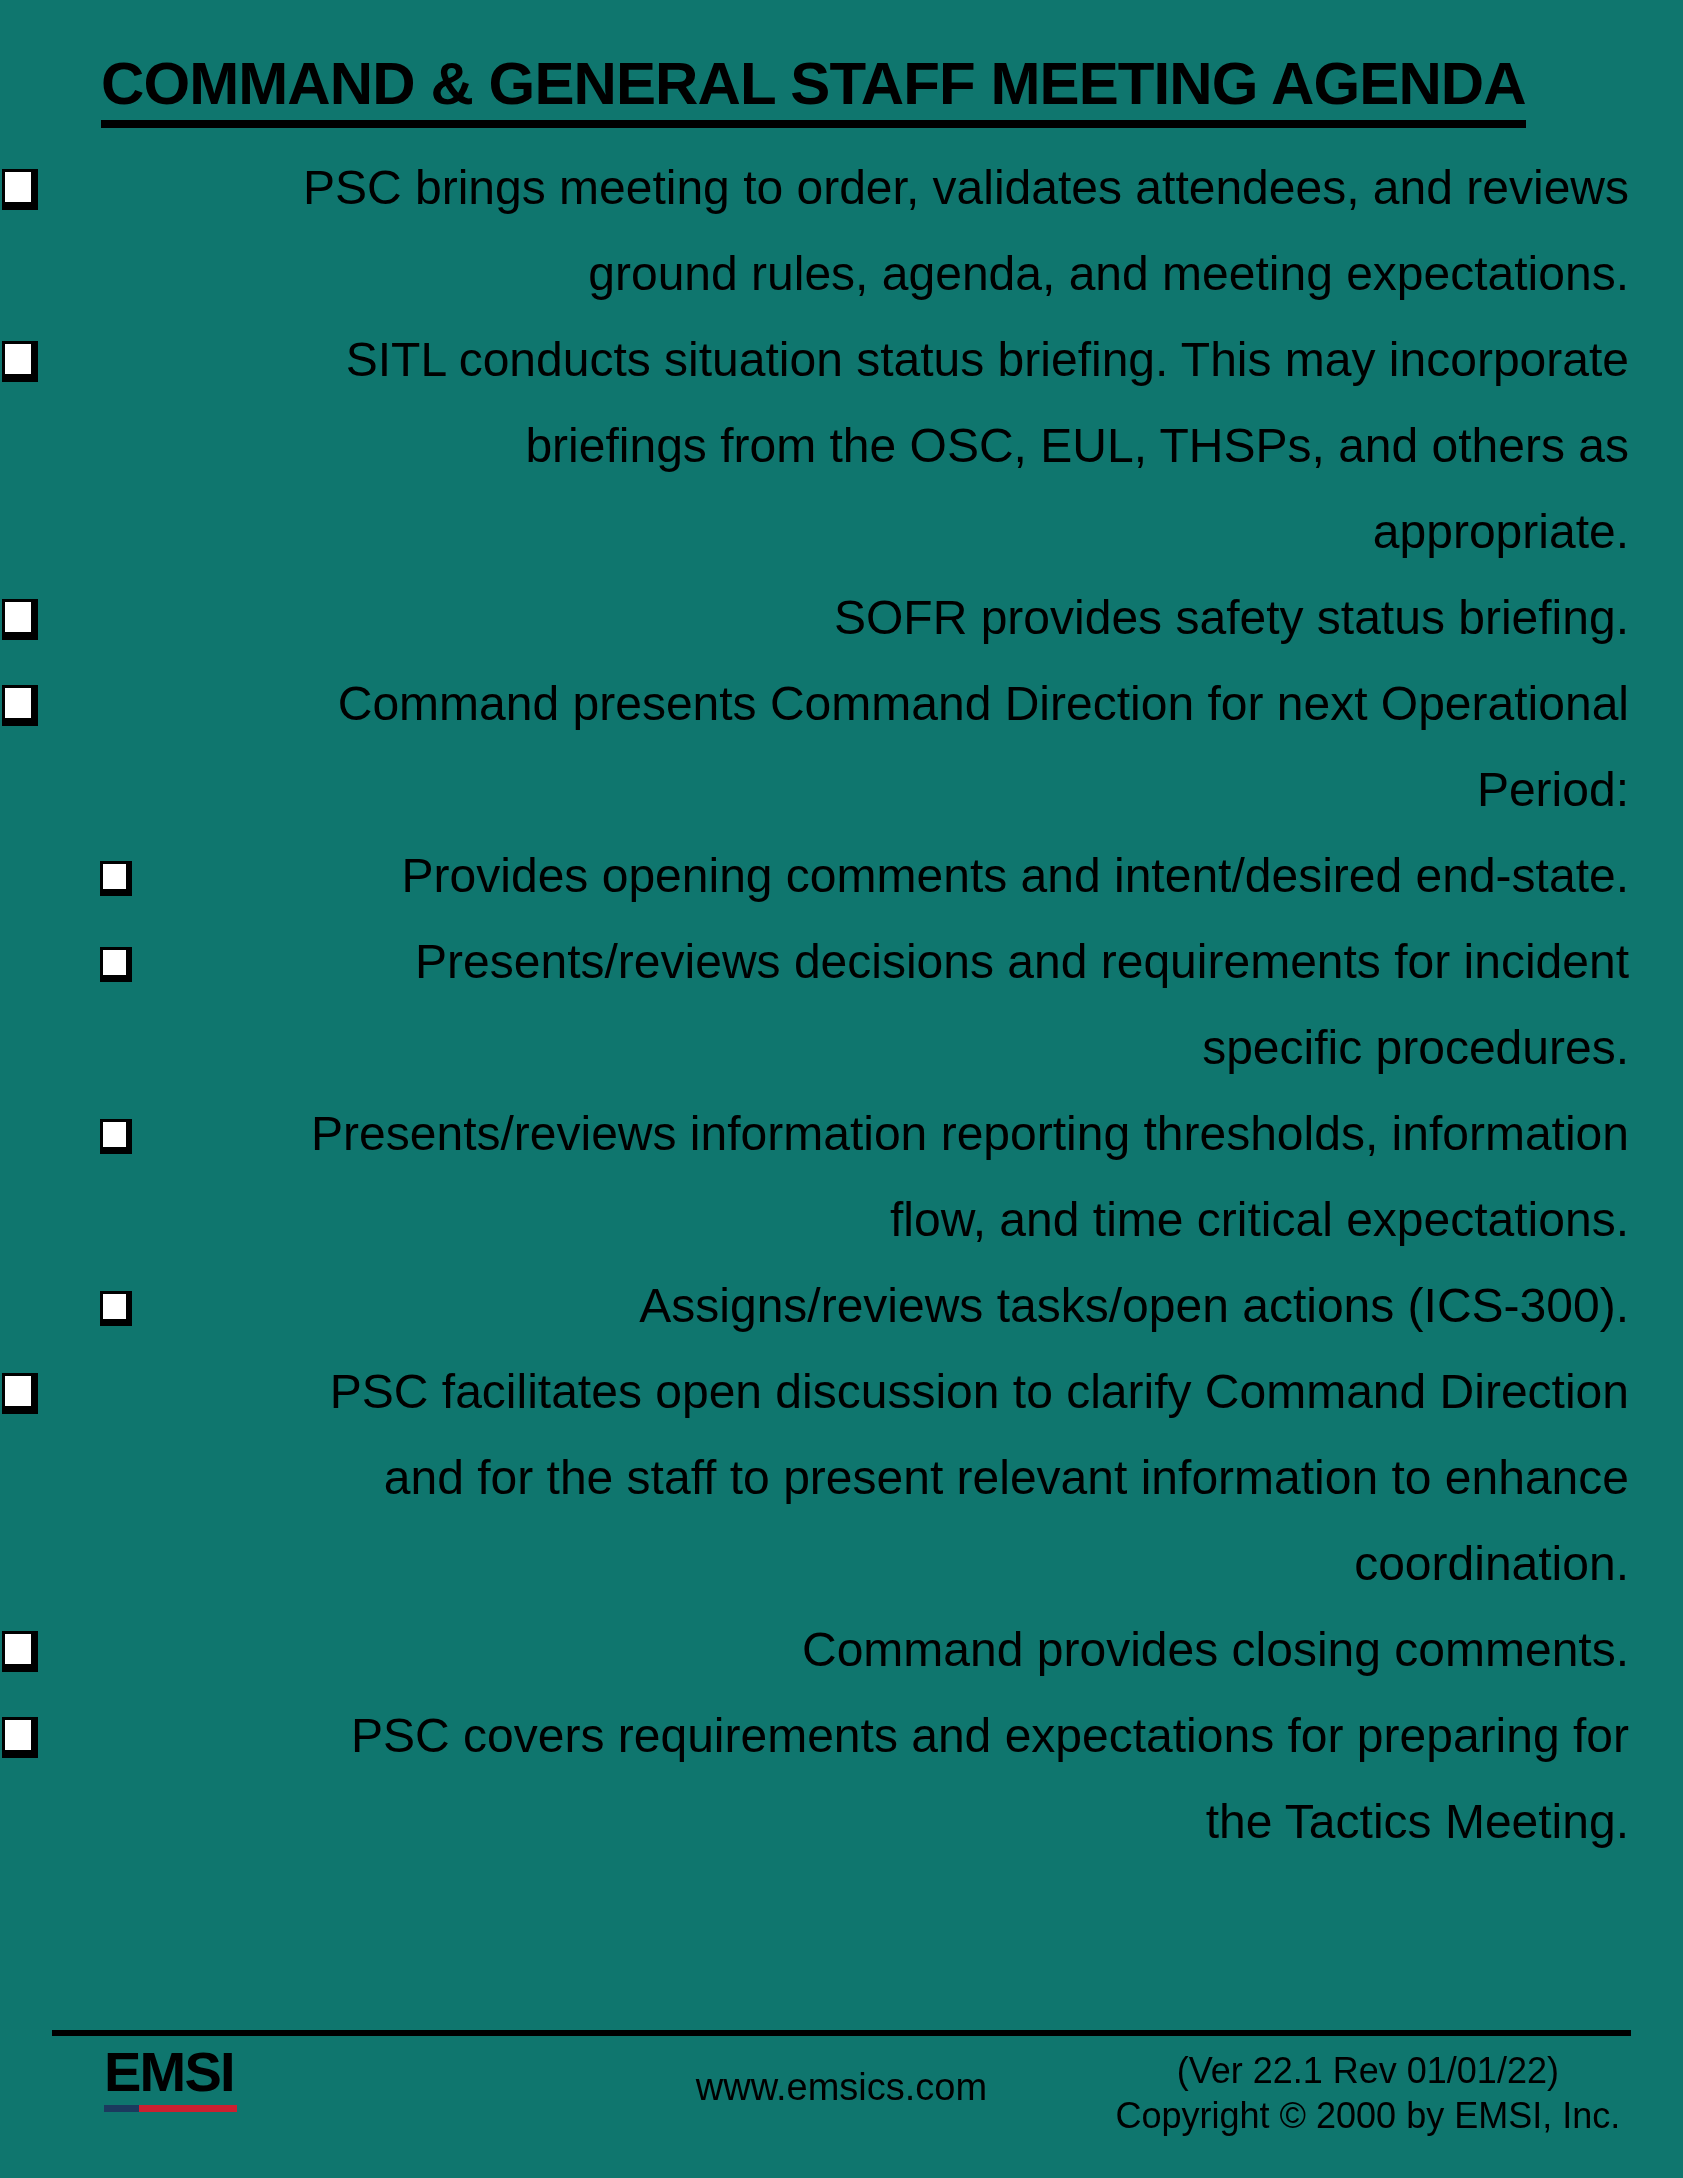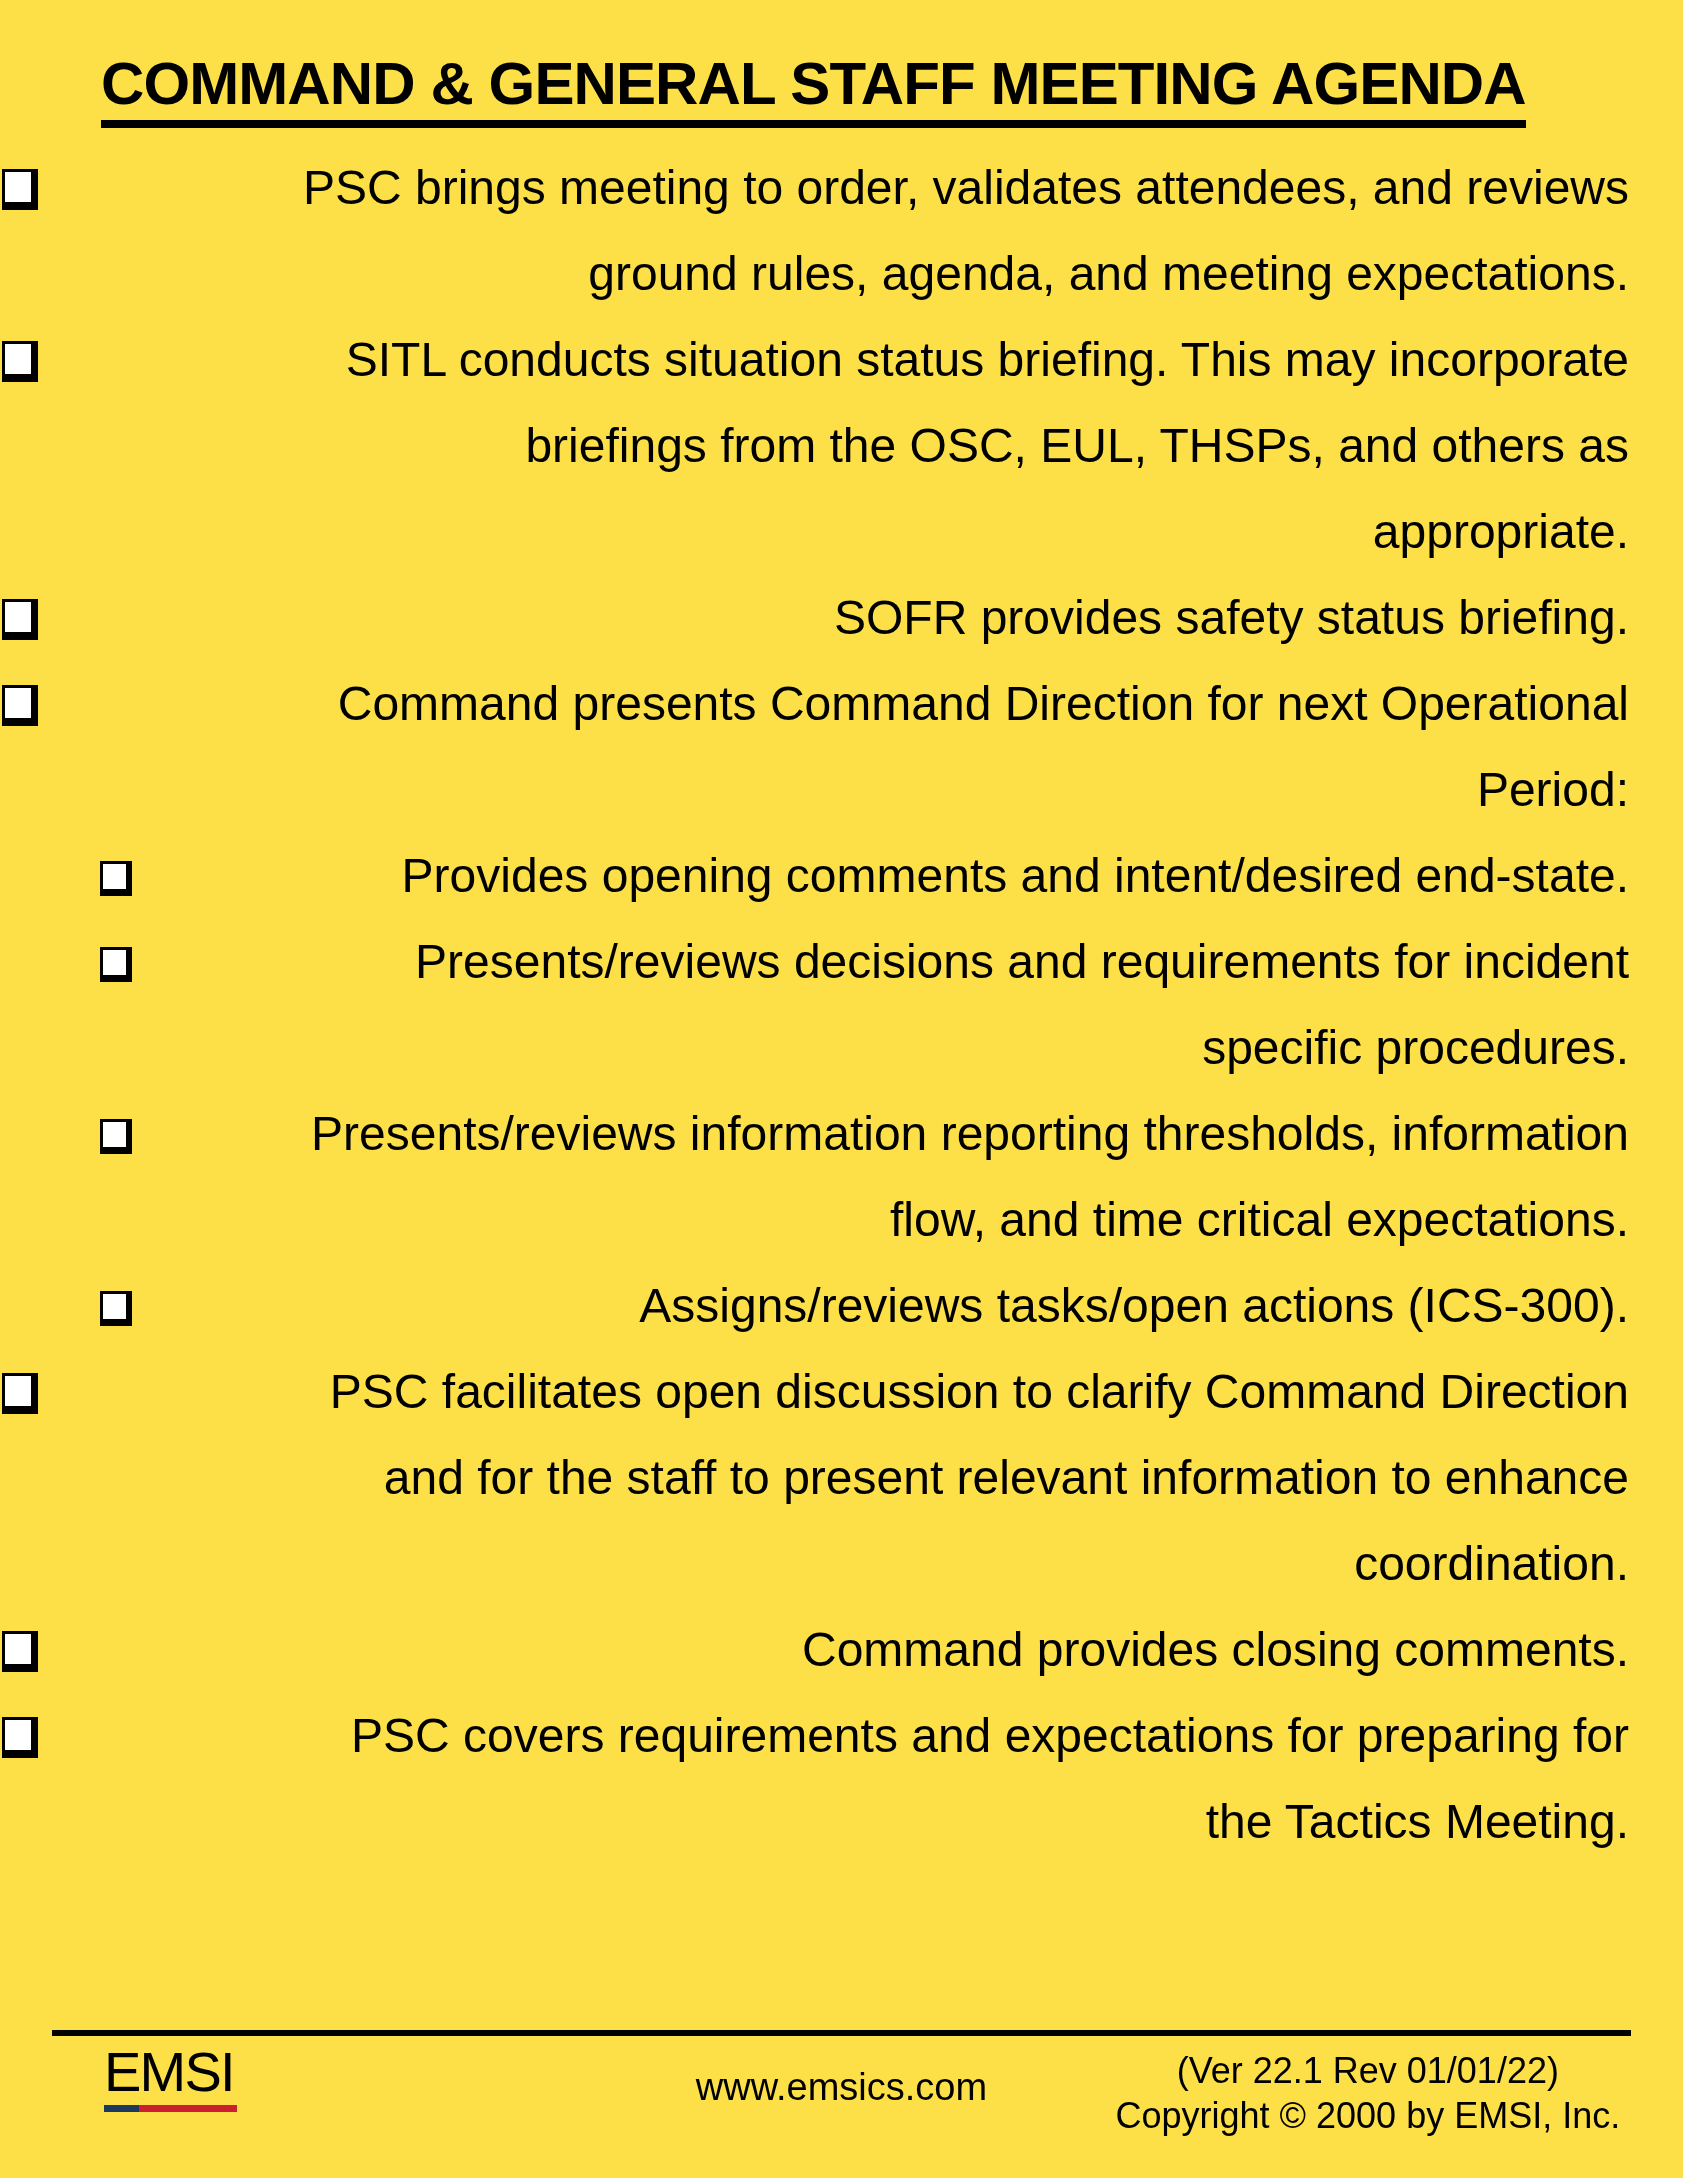--- a/index.html
+++ b/index.html
@@ -1,21 +1,21 @@
 <!DOCTYPE html>
 <html style="font-size:14.4px"><head>
 <meta charset="utf-8">
 <style>
   * { margin: 0; padding: 0; box-sizing: border-box; }
   html, body { background: #ffffff; }
   .page {
     position: relative;
     width: 1683px;
     height: 2178px;
-    background: #fde047;
+    background: #0f766e;
     color: #000000;
     font-family: "Liberation Sans", sans-serif;
     overflow: hidden;
   }
   
   .title {
     display: inline-block;
     margin: 54px 0 0 101px;
     font-size: 60px;
     font-weight: bold;
@@ -55,21 +55,21 @@
     top: 2030px;
     border-top: 6.3px solid #000;
     padding-top: 8px;
     display: flex;
     align-items: flex-start;
   }
   .footer-col { flex: 1; }
   .logo { margin-left: 52px; width: 135px; }
   .logo-text {
     font-size: 56px;
-    font-weight: normal;
+    font-weight: bold;
     letter-spacing: -1.8px;
     line-height: 1;
     display: block;
   }
   .logo-bar { display: flex; width: 133px; height: 6.3px; margin-top: 5.4px; }
   .logo-bar-blue { width: 35px; height: 6.3px; }
   .logo-bar-red  { flex: 1; height: 6.3px; }
   .footer-center { text-align: center; font-size: 38px; padding-top: 7.2px; line-height: 1.1; margin-top: 16px; }
   .footer-right  { text-align: center; font-size: 36px; line-height: 45px; padding-top: 3.6px; }
 </style>

